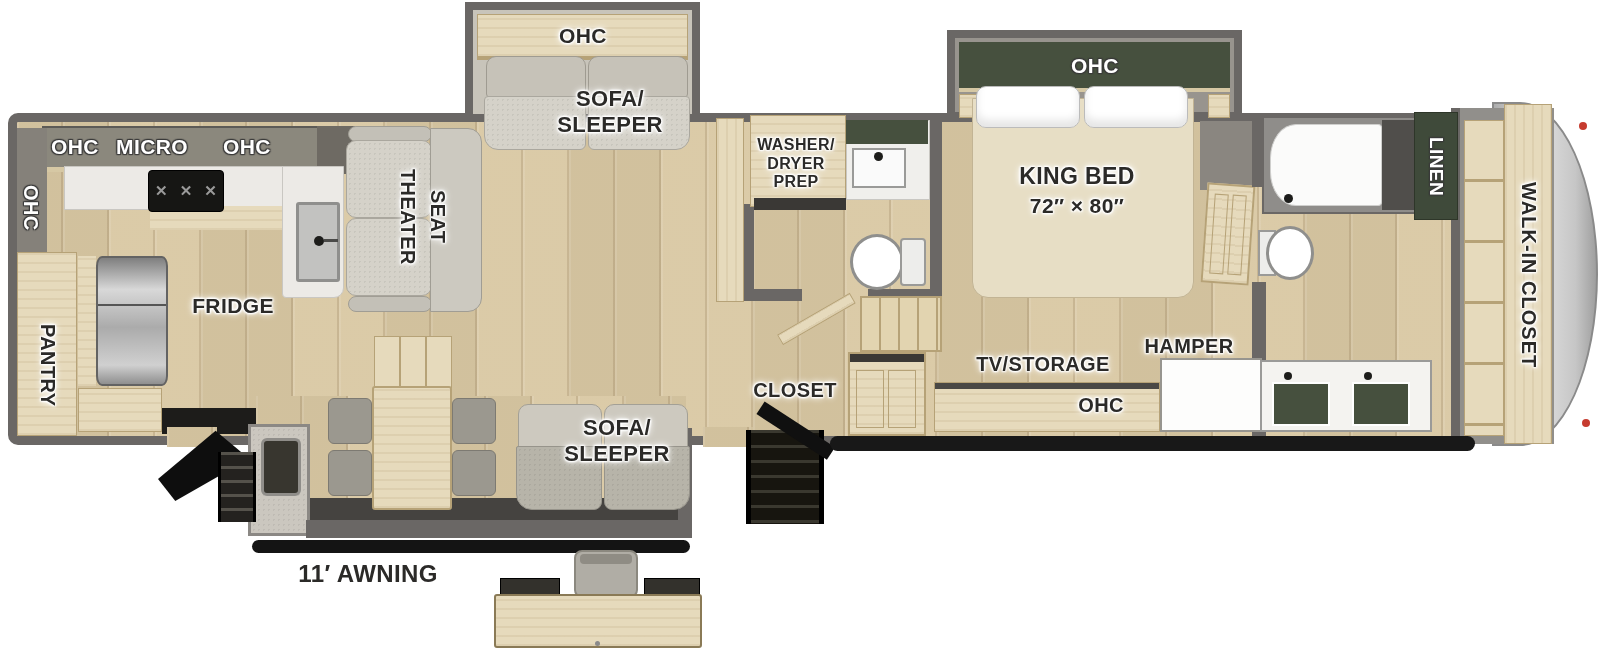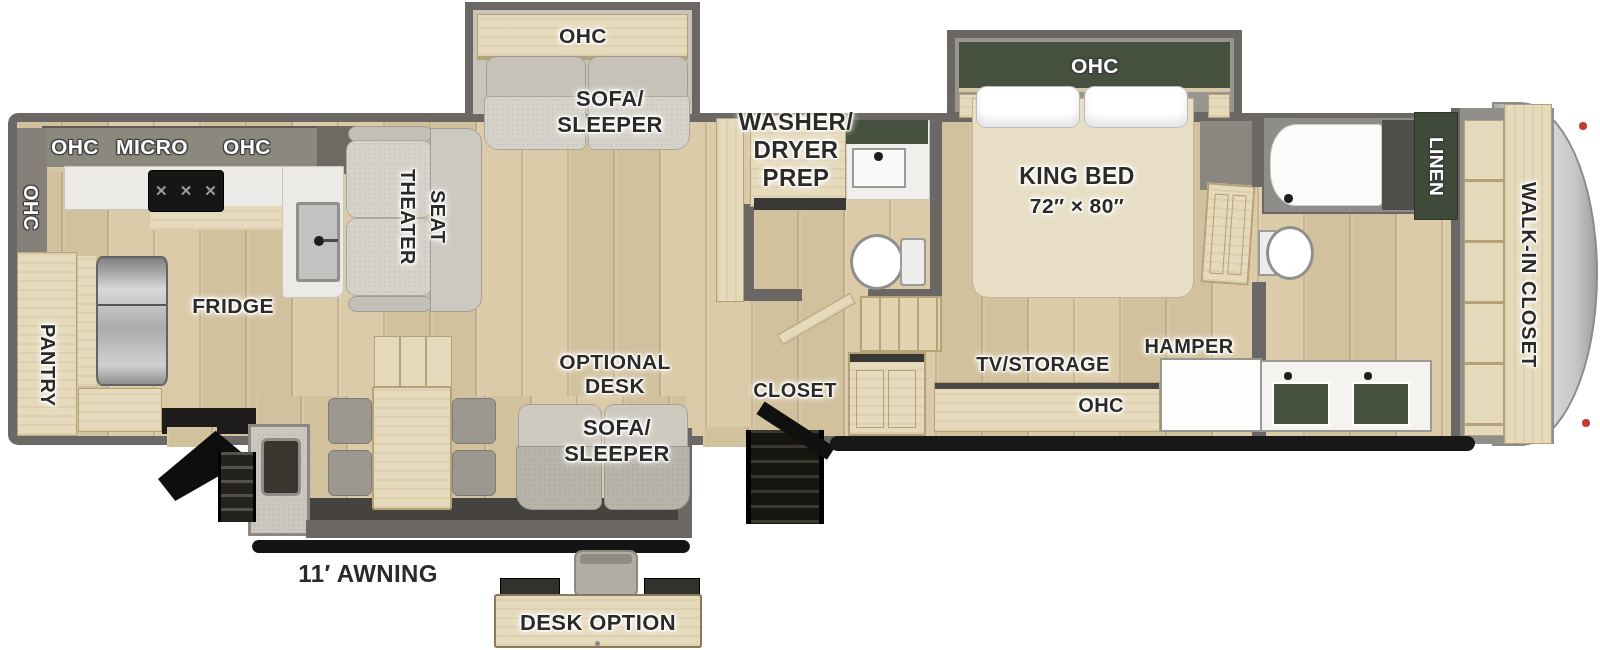--- a/index.html
+++ b/index.html
@@ -122,21 +122,21 @@
   <div class="abs wall" style="left:744px;top:204px;width:10px;height:97px;"></div>
   <div class="abs wood-cab" style="left:750px;top:115px;width:96px;height:92px;"></div>
   <div class="abs" style="left:754px;top:198px;width:92px;height:12px;background:#3a3835;"></div>
   <div class="abs" style="left:846px;top:120px;width:84px;height:80px;background:#f0efec;border:1px solid #c9c7c2;"></div>
   <div class="abs" style="left:846px;top:120px;width:82px;height:24px;background:#46503e;"></div>
   <div class="abs" style="left:852px;top:148px;width:54px;height:40px;background:#fafafa;border:2px solid #9a9a98;"></div>
   <div class="abs ellipse" style="left:874px;top:152px;width:9px;height:9px;background:#1d1d1b;"></div>
   <div class="abs ellipse" style="left:850px;top:234px;width:54px;height:56px;background:#fff;border:3px solid #8f8f8d;"></div>
   <div class="abs" style="left:900px;top:238px;width:26px;height:48px;background:#ededeb;border:2px solid #9a9a98;border-radius:4px;"></div>
   <div class="abs wood-cab" style="left:780px;top:334px;width:84px;height:12px;transform:rotate(-30deg);transform-origin:left center;"></div>
-  <div class="abs lbl" style="left:735px;top:104px;width:122px;height:92px;font-size:24px;">WASHER/
+  <div class="abs lbl" style="left:735px;top:118px;width:122px;height:92px;font-size:16px;">WASHER/
 DRYER
 PREP</div>
 
   <div class="abs" style="left:860px;top:296px;width:82px;height:56px;background-color:#e2d4b0;border:2px solid #b6a277;
               background-image:repeating-linear-gradient(90deg, rgba(0,0,0,0) 0 17px, #b6a277 17px 19px);"></div>
   <div class="abs wood-cab" style="left:848px;top:352px;width:78px;height:84px;border:2px solid #b6a277;"></div>
   <div class="abs" style="left:850px;top:354px;width:74px;height:8px;background:#3a3835;"></div>
   <div class="abs" style="left:856px;top:370px;width:28px;height:58px;border:1px solid #b6a277;"></div>
   <div class="abs" style="left:888px;top:370px;width:28px;height:58px;border:1px solid #b6a277;"></div>
   <div class="abs lbl" style="left:735px;top:378px;width:120px;height:26px;font-size:20px;">CLOSET</div>
@@ -193,22 +193,20 @@
   <div class="abs wood-cab" style="left:372px;top:386px;width:80px;height:124px;border:2px solid #b6a277;border-radius:3px;"></div>
   <div class="abs" style="left:328px;top:398px;width:44px;height:46px;background:#9b988f;border:1px solid #7d7a72;border-radius:6px;"></div>
   <div class="abs" style="left:328px;top:450px;width:44px;height:46px;background:#9b988f;border:1px solid #7d7a72;border-radius:6px;"></div>
   <div class="abs" style="left:452px;top:398px;width:44px;height:46px;background:#9b988f;border:1px solid #7d7a72;border-radius:6px;"></div>
   <div class="abs" style="left:452px;top:450px;width:44px;height:46px;background:#9b988f;border:1px solid #7d7a72;border-radius:6px;"></div>
 
   <div class="abs" style="left:518px;top:404px;width:84px;height:44px;background:#cdc9bf;border:1px solid #a3a096;border-radius:10px 10px 2px 2px;"></div>
   <div class="abs" style="left:604px;top:404px;width:84px;height:44px;background:#cdc9bf;border:1px solid #a3a096;border-radius:10px 10px 2px 2px;"></div>
   <div class="abs fabric" style="left:516px;top:446px;width:86px;height:64px;background-color:#b7b4a9;border:1px solid #97948b;border-radius:2px 2px 8px 16px;"></div>
   <div class="abs fabric" style="left:604px;top:446px;width:86px;height:64px;background-color:#b7b4a9;border:1px solid #97948b;border-radius:2px 2px 16px 8px;"></div>
-  <div class="abs lbl" style="left:540px;top:346px;width:150px;height:56px;font-size:21px;">OPTIONAL
-DESK</div>
   <div class="abs lbl" style="left:542px;top:412px;width:150px;height:58px;font-size:22px;">SOFA/
 SLEEPER</div>
 
   <div class="abs wood-floor" style="left:167px;top:427px;width:50px;height:20px;"></div>
   <div class="abs" style="left:158px;top:426px;width:96px;height:78px;background:#0e0e0e;clip-path:polygon(60% 6%, 95% 42%, 18% 96%, 0% 68%);"></div>
   <div class="abs" style="left:218px;top:452px;width:38px;height:70px;background-color:#24221f;border-left:3px solid #000;border-right:3px solid #000;
               background-image:repeating-linear-gradient(180deg, #55524b 0 3px, rgba(0,0,0,0) 3px 14px);"></div>
 
   <div class="abs wood-floor" style="left:703px;top:427px;width:50px;height:20px;"></div>
   <div class="abs" style="left:746px;top:430px;width:78px;height:94px;background-color:#17150f;border-left:5px solid #000;border-right:5px solid #000;
@@ -216,16 +214,15 @@
   <div class="abs" style="left:747px;top:446px;width:84px;height:15px;background:#101010;transform:rotate(33deg);transform-origin:100% 50%;"></div>
 
   <div class="abs" style="left:830px;top:436px;width:645px;height:15px;background:#181818;border-radius:8px;"></div>
   <div class="abs lbl" style="left:268px;top:560px;width:200px;height:28px;font-size:24px;">11′ AWNING</div>
 
   <div class="abs" style="left:574px;top:550px;width:64px;height:48px;background:#b0ada5;border:2px solid #8b887f;border-radius:8px;"></div>
   <div class="abs" style="left:580px;top:554px;width:52px;height:10px;background:#8f8c84;border-radius:4px;"></div>
   <div class="abs" style="left:500px;top:578px;width:60px;height:18px;background:#33312c;border:1px solid #000;"></div>
   <div class="abs" style="left:644px;top:578px;width:56px;height:18px;background:#33312c;border:1px solid #000;"></div>
   <div class="abs wood-cab" style="left:494px;top:594px;width:208px;height:54px;border:2px solid #8a7a56;border-radius:3px;"></div>
-  <div class="abs lbl" style="left:508px;top:608px;width:180px;height:30px;font-size:22px;">DESK OPTION</div>
   <div class="abs ellipse" style="left:595px;top:641px;width:5px;height:5px;background:#8a8a8a;"></div>
 
 </div>
 
 </body></html>

